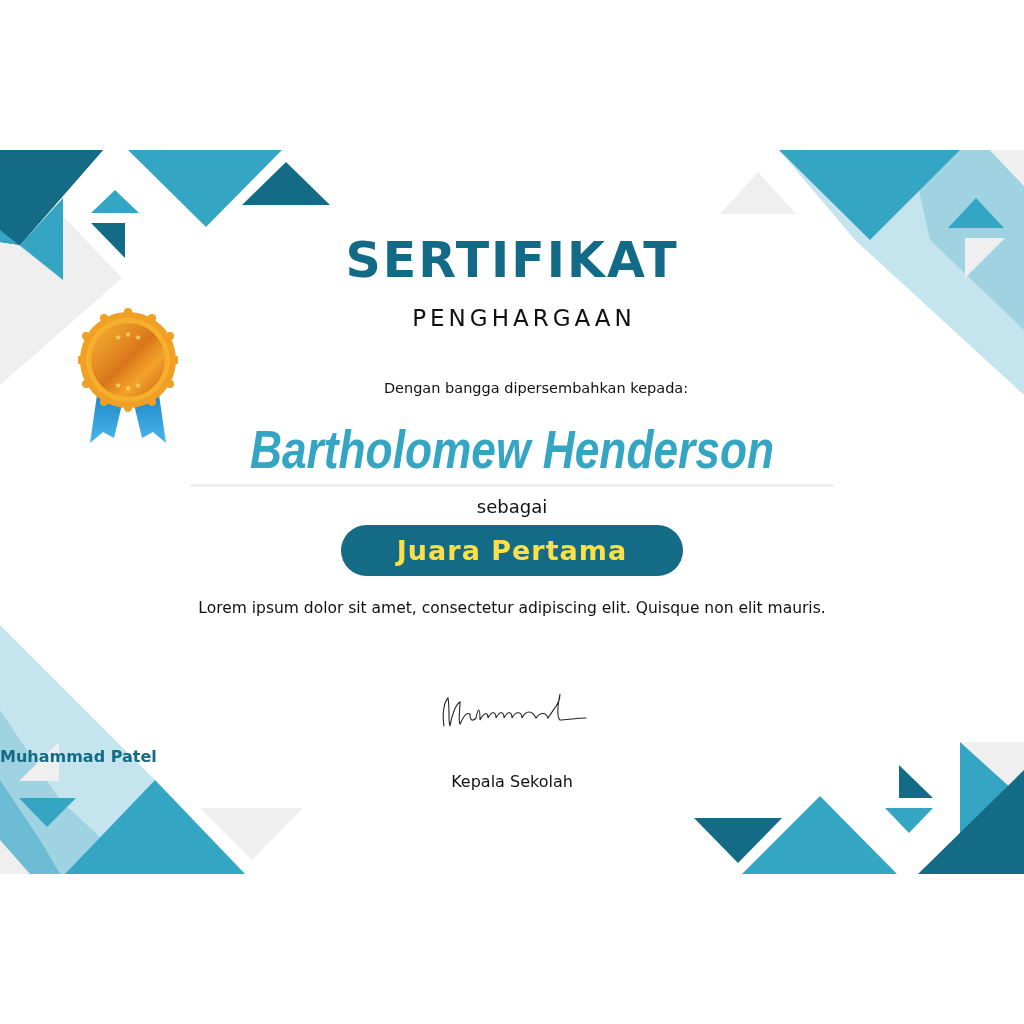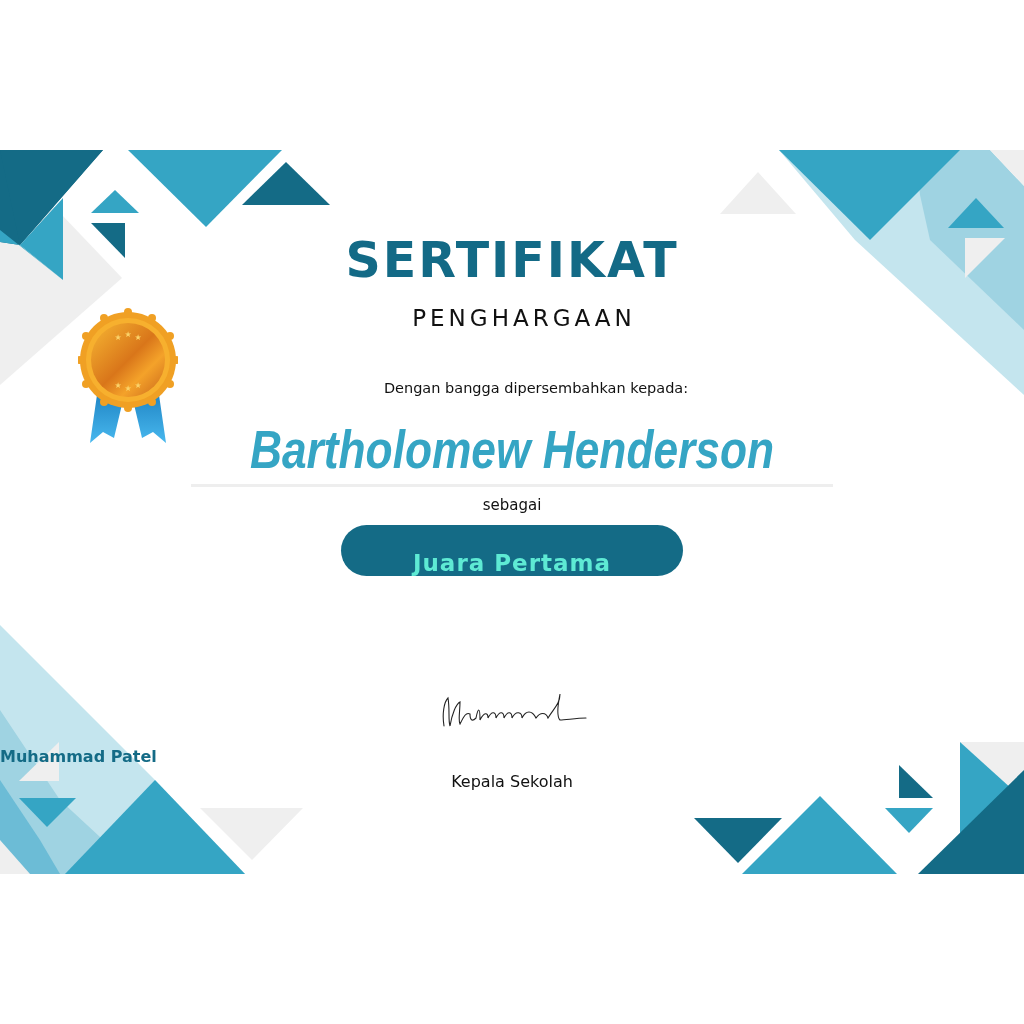--- a/index.html
+++ b/index.html
@@ -33,27 +33,27 @@
       font-family: "Liberation Sans", sans-serif; font-weight: bold; font-style: italic;
       font-size: 54px; color: #35a5c4; line-height: 1;
       transform: scaleX(0.82); transform-origin: center;
     }
     .name-line {
       position: absolute; left: 191px; top: 334px; width: 642px; height: 3px;
       background: #eeeeee;
     }
     .as-label {
       position: absolute; left: 0; width: 1024px; top: 346px; text-align: center;
-      font-size: 15px; color: #111;
+      font-size: 18px; color: #111;
     }
     .award-pill {
       position: absolute; left: 341px; top: 375px; width: 342px; height: 51px;
-      background: #146b86; border-radius: 26px; color: #5eead4;
-      display: flex; align-items: flex-end; justify-content: center;
-      font-family: "DejaVu Sans", sans-serif; font-weight: bold; font-size: 23px;
+      background: #146b86; border-radius: 26px; color: #fde047;
+      display: flex; align-items: center; justify-content: center;
+      font-family: "DejaVu Sans", sans-serif; font-weight: bold; font-size: 27px;
       letter-spacing: 1px;
     }
     .body-text {
       position: absolute; left: 0; width: 1024px; top: 444px; text-align: center;
       font-size: 15.5px; color: #111; line-height: 28px;
     }
     .body-text div { white-space: nowrap; }
     .signature { position: absolute; left: 436px; top: 540px; width: 154px; height: 50px; }
     .signer-name {
       position: absolute; left: 0; width: 1024px; top: 597px; 
@@ -161,20 +161,21 @@
   <div class="title">SERTIFIKAT</div>
   <div class="subtitle">PENGHARGAAN</div>
   <div class="presented">Dengan bangga dipersembahkan kepada:</div>
   <div class="recipient">Bartholomew Henderson</div>
   <div class="name-line"></div>
   <div class="as-label">sebagai</div>
   <div class="award-pill">
     <span>Juara Pertama</span>
   </div>
   <div class="body-text">
+    <div>Lorem ipsum dolor sit amet, consectetur adipiscing elit. Quisque non elit mauris.</div>
   </div>
 
   <svg class="signature" viewBox="0 0 154 50" xmlns="http://www.w3.org/2000/svg">
     <path d="M8,36 C6,24 8,12 12,8 C14,20 12,30 14,36 C16,24 20,14 24,12 C24,22 22,30 24,34 C28,26 30,22 34,24 C34,30 36,32 40,28 C42,18 44,16 44,30 C48,22 52,22 52,28 C56,20 60,22 60,28 C64,20 68,22 68,28 C72,20 76,22 76,28 C80,20 86,22 86,28 C90,20 96,20 100,28 C104,22 110,22 112,28 C118,18 124,14 124,4 C122,14 120,26 124,30 C130,30 140,28 150,28" fill="none" stroke="#222" stroke-width="1.1" stroke-linecap="round"></path>
   </svg>
 
   <div class="signer-name">Muhammad Patel</div>
   <div class="signer-role">Kepala Sekolah</div>
 </div>
 

